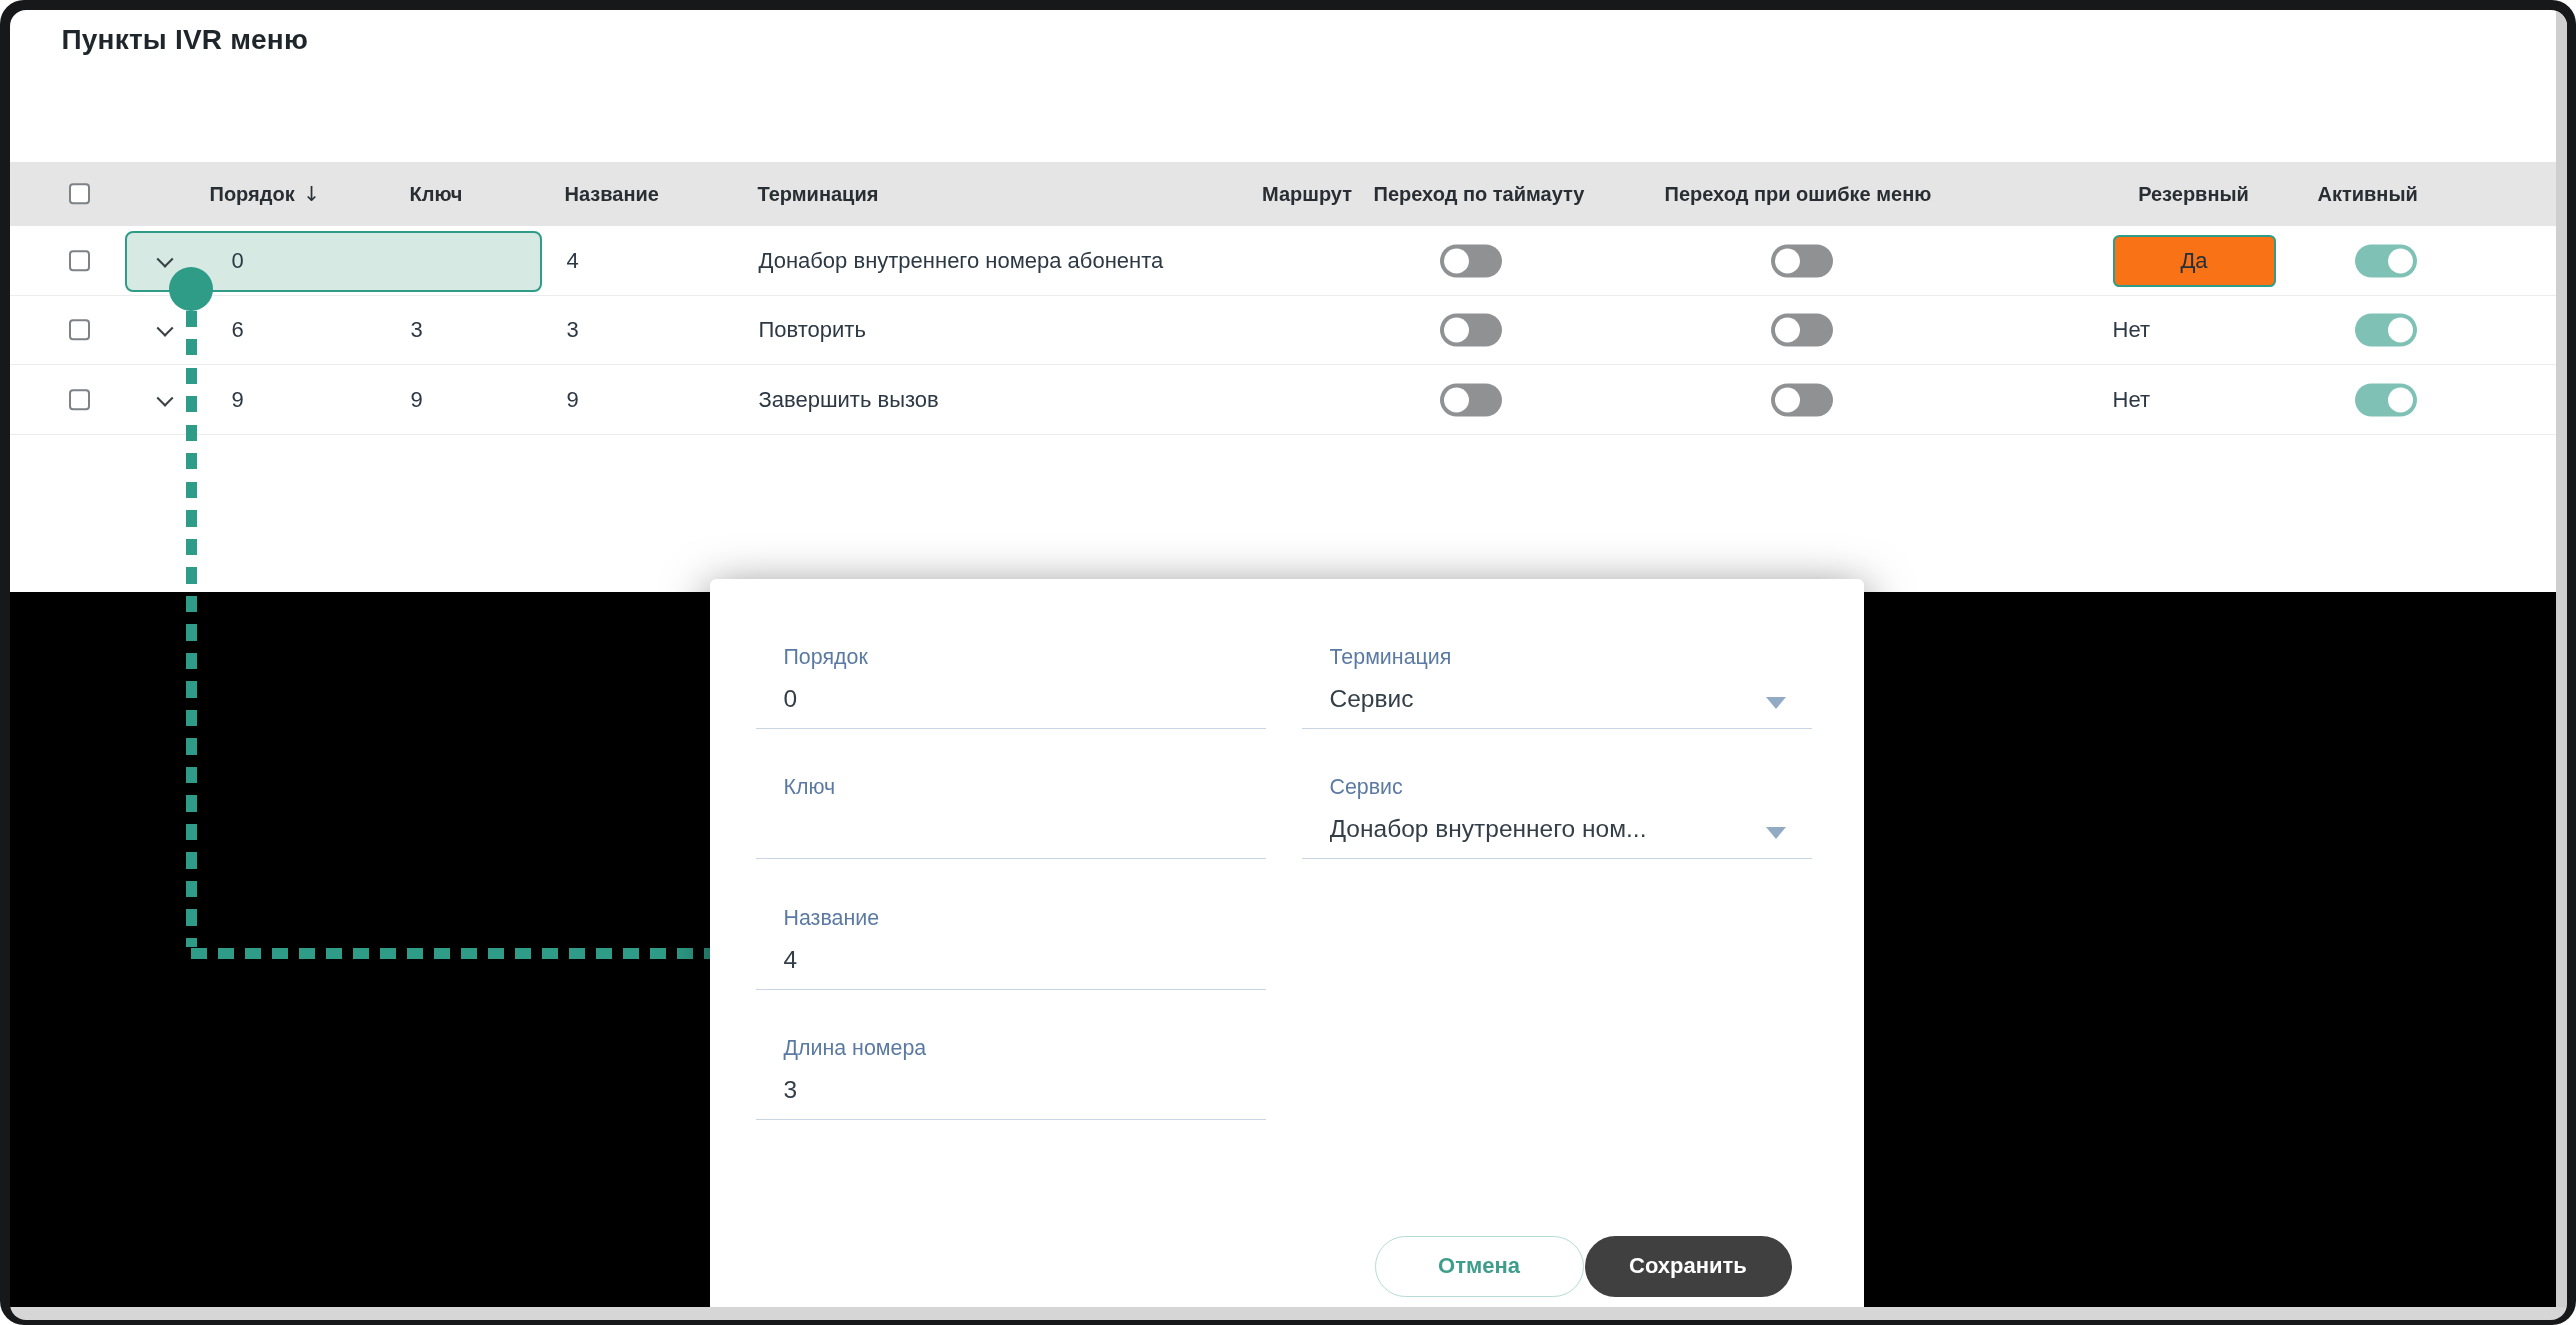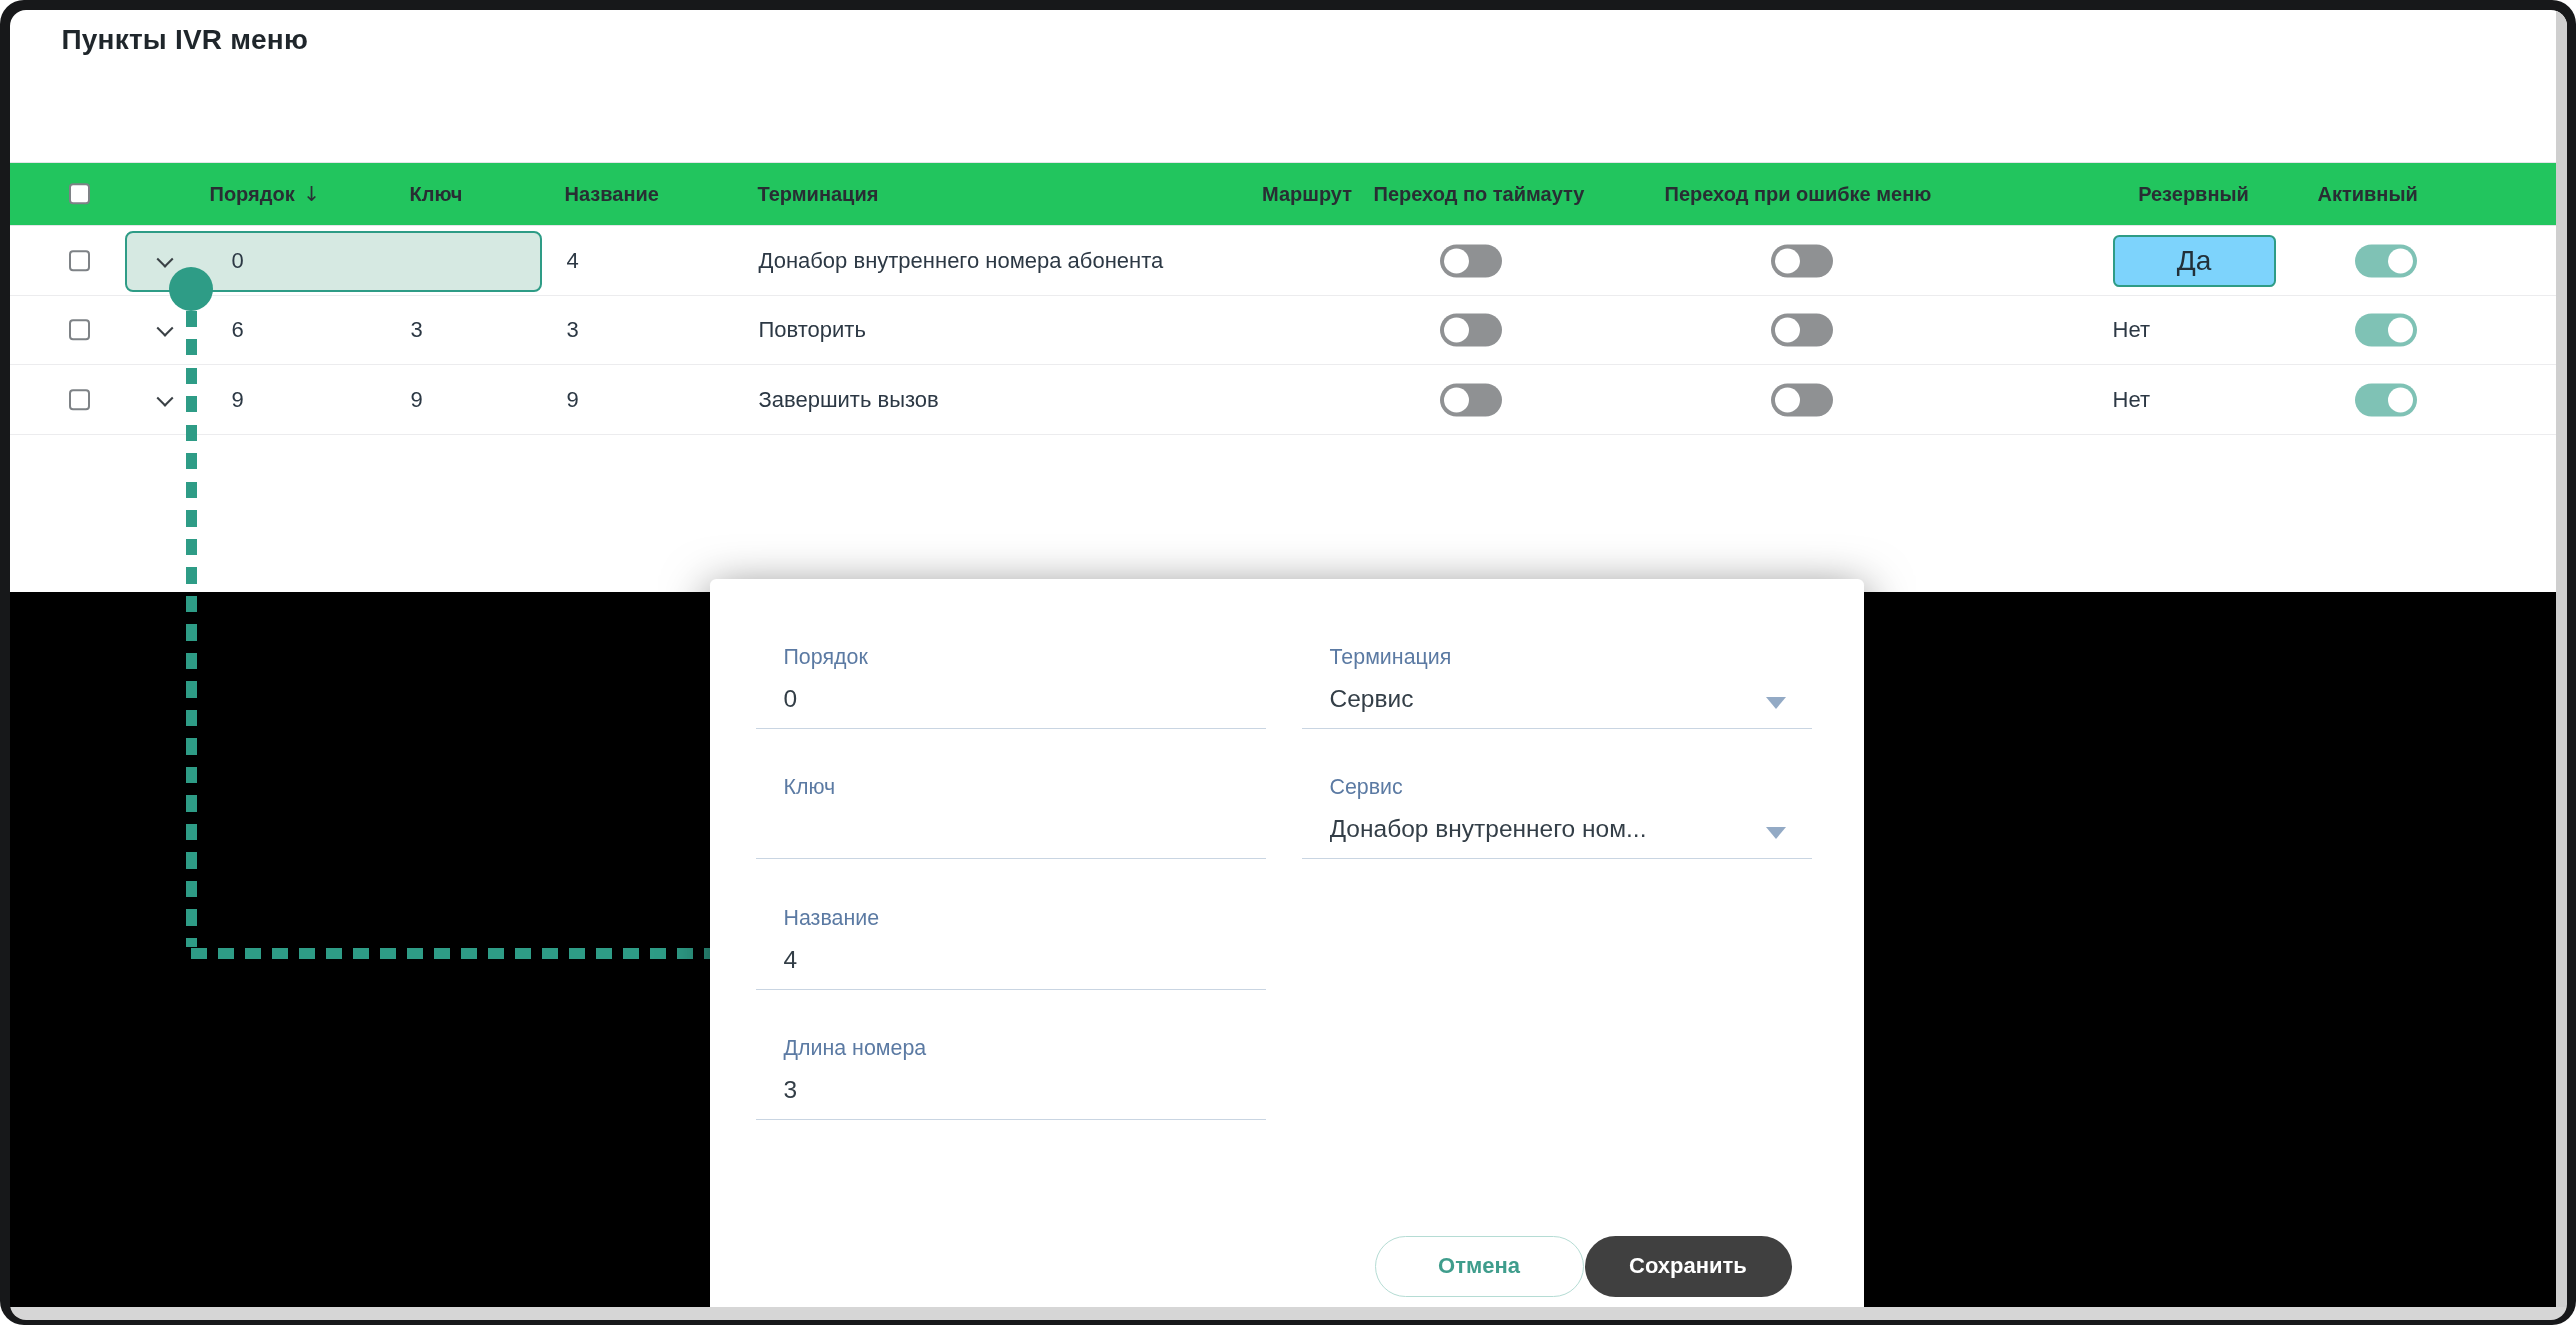--- a/index.html
+++ b/index.html
@@ -14,32 +14,32 @@
 
   .toolbar{position:absolute;left:0;top:79px;width:100%;height:62px;background:#f4f5f6;}
   .btn{position:absolute;top:6.3px;height:51px;border-radius:6.3px;display:flex;align-items:center;gap:14.2px;
        padding:0 27px;font-size:19px;letter-spacing:2px;font-weight:600;background:#fff;cursor:pointer;}
   .btn-add{left:63px;width:214px;border:1.6px solid #51707e;color:#3d5a66;}
   .btn-del{left:328px;width:173px;border:1.6px solid #dde2e6;color:#bcc5cc;}
   .circle-ico{width:24px;height:24px;border:1.6px solid currentColor;border-radius:50%;display:flex;align-items:center;justify-content:center;flex:0 0 auto;font-size:20.6px;line-height:1;font-weight:400;}
   .ico-plus::before{content:"+";margin-top:-1.6px;}
   .ico-minus::before{content:"−";margin-top:-2.4px;}
 
-  .thead{position:absolute;left:0;top:152px;width:100%;height:64px;background:#22c55e;border-top:0.8px solid #e3e5e8;border-bottom:0.8px solid #e3e5e8;font-size:20px;font-weight:600;color:#282e33;}
+  .thead{position:absolute;left:0;top:152px;width:100%;height:64px;background:#e5e5e5;border-top:0.8px solid #e3e5e8;border-bottom:0.8px solid #e3e5e8;font-size:20px;font-weight:600;color:#282e33;}
   .thead span.h{position:absolute;top:50%;transform:translateY(-50%);white-space:nowrap;}
   .sort{font-weight:400;margin-left:8px;font-size:20.6px;color:#2b3136;font-family:"DejaVu Sans",sans-serif;}
 
   .row{position:absolute;left:0;width:100%;height:69px;background:#fff;border-bottom:0.8px solid #ececee;}
   .row .c{position:absolute;top:50%;transform:translateY(-50%);font-size:22px;color:#2c3844;white-space:nowrap;}
 
   .cb{position:absolute;left:59px;width:21.4px;height:21.4px;border:2px solid #7e8286;border-radius:4px;background:#fff;top:50%;transform:translateY(-50%);}
   .chev{position:absolute;left:149px;top:50%;width:12px;height:12px;border-left:2.4px solid #3a4045;border-bottom:2.4px solid #3a4045;transform:translateY(-65%) rotate(-45deg);}
 
   .sel-box{position:absolute;left:115px;top:4px;width:417px;height:61px;background:#d6e9e2;border:2.4px solid #2e9c86;border-radius:8px;}
-  .autostart-pill{position:absolute;left:2103px;top:50%;transform:translateY(-50%);width:163px;height:52px;background:#7dd3fc;border:2.4px solid #2e9c86;border-radius:6.3px;display:flex;align-items:center;justify-content:center;font-size:28px;color:#223039;}
+  .autostart-pill{position:absolute;left:2103px;top:50%;transform:translateY(-50%);width:163px;height:52px;background:#f97316;border:2.4px solid #2e9c86;border-radius:6.3px;display:flex;align-items:center;justify-content:center;font-size:22px;color:#223039;}
   .autostart-txt{position:absolute;left:2103px;width:163px;text-align:left;}
 
   .toggle{position:absolute;top:50%;transform:translateY(-50%);width:62px;height:33px;border-radius:16.6px;cursor:pointer;}
   .toggle::after{content:"";position:absolute;width:25px;height:25px;background:#fff;border-radius:50%;top:4px;}
   .toggle.off{background:#8f9193;}
   .toggle.off::after{left:4px;}
   .toggle.on{background:#7fc2b5;}
   .toggle.on::after{right:4px;}
   .tg-timeout{left:1430px;}
   .tg-error{left:1761px;}

